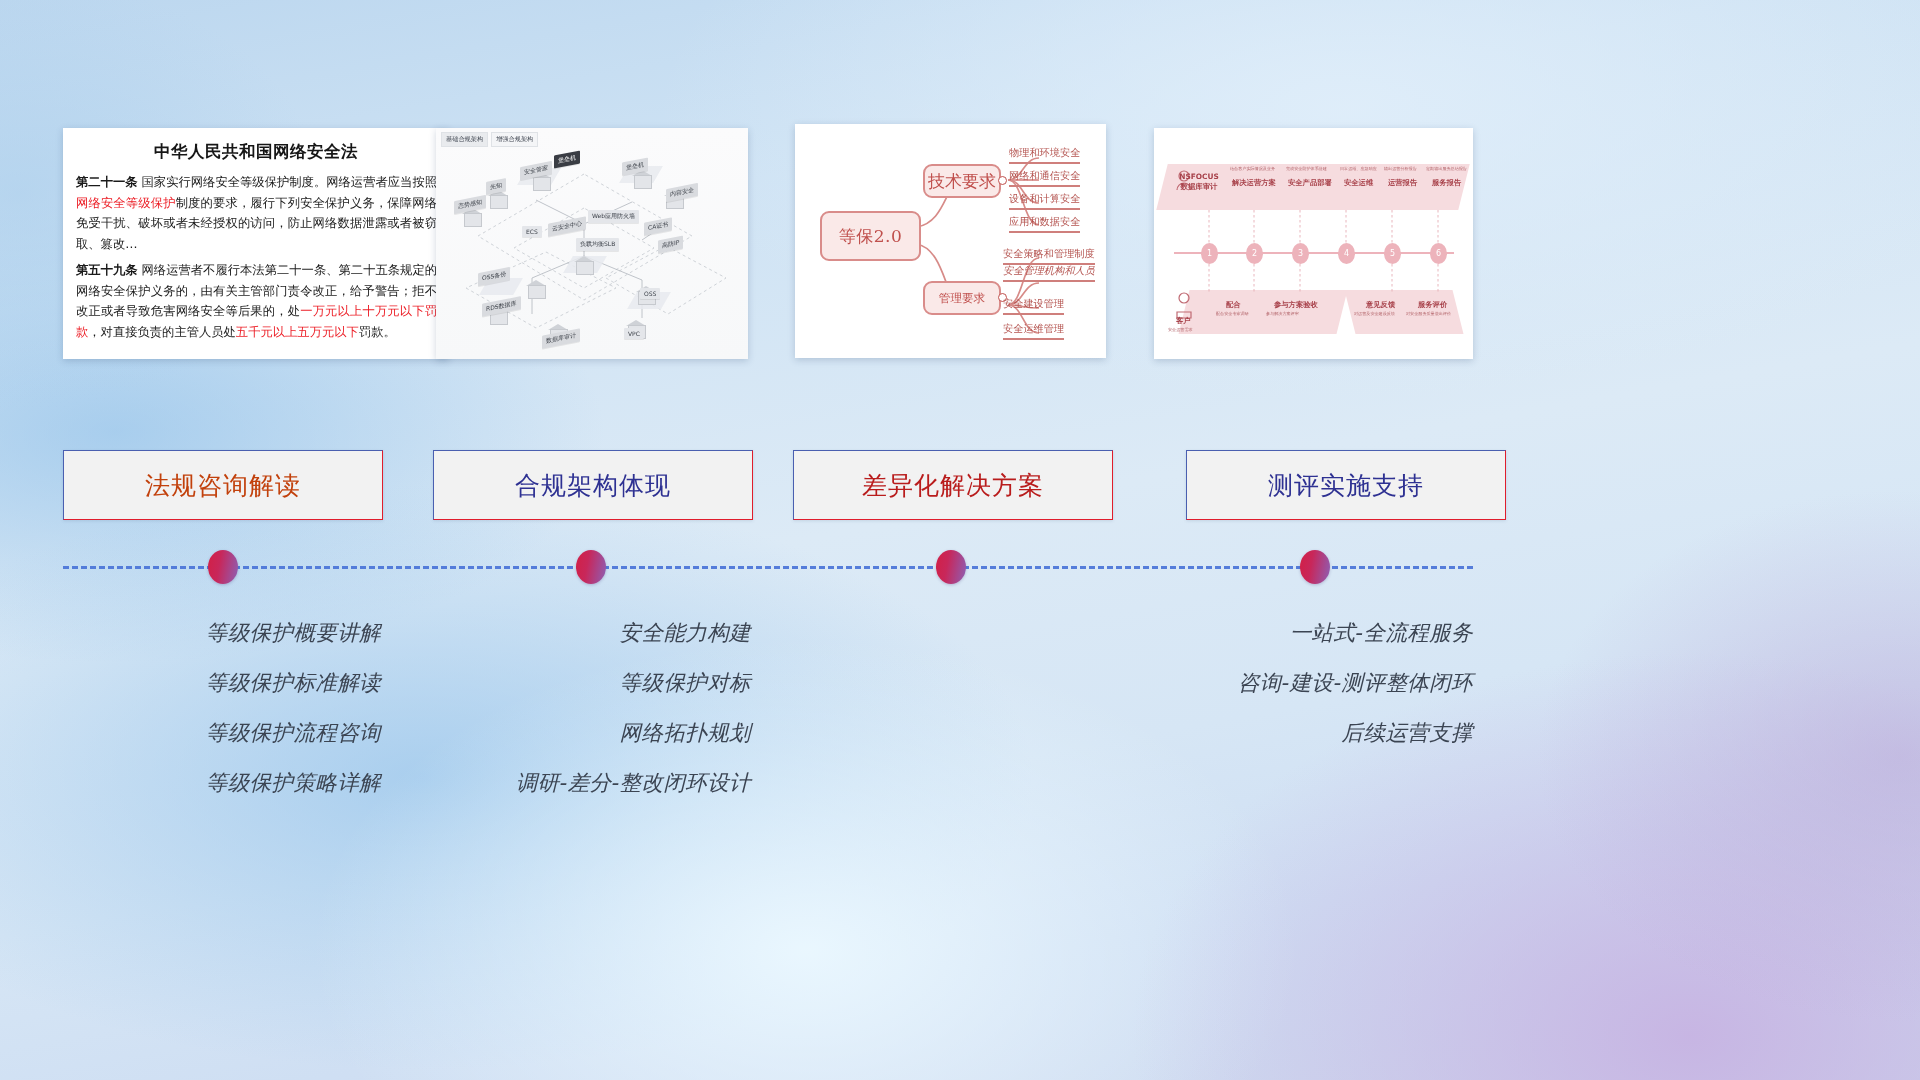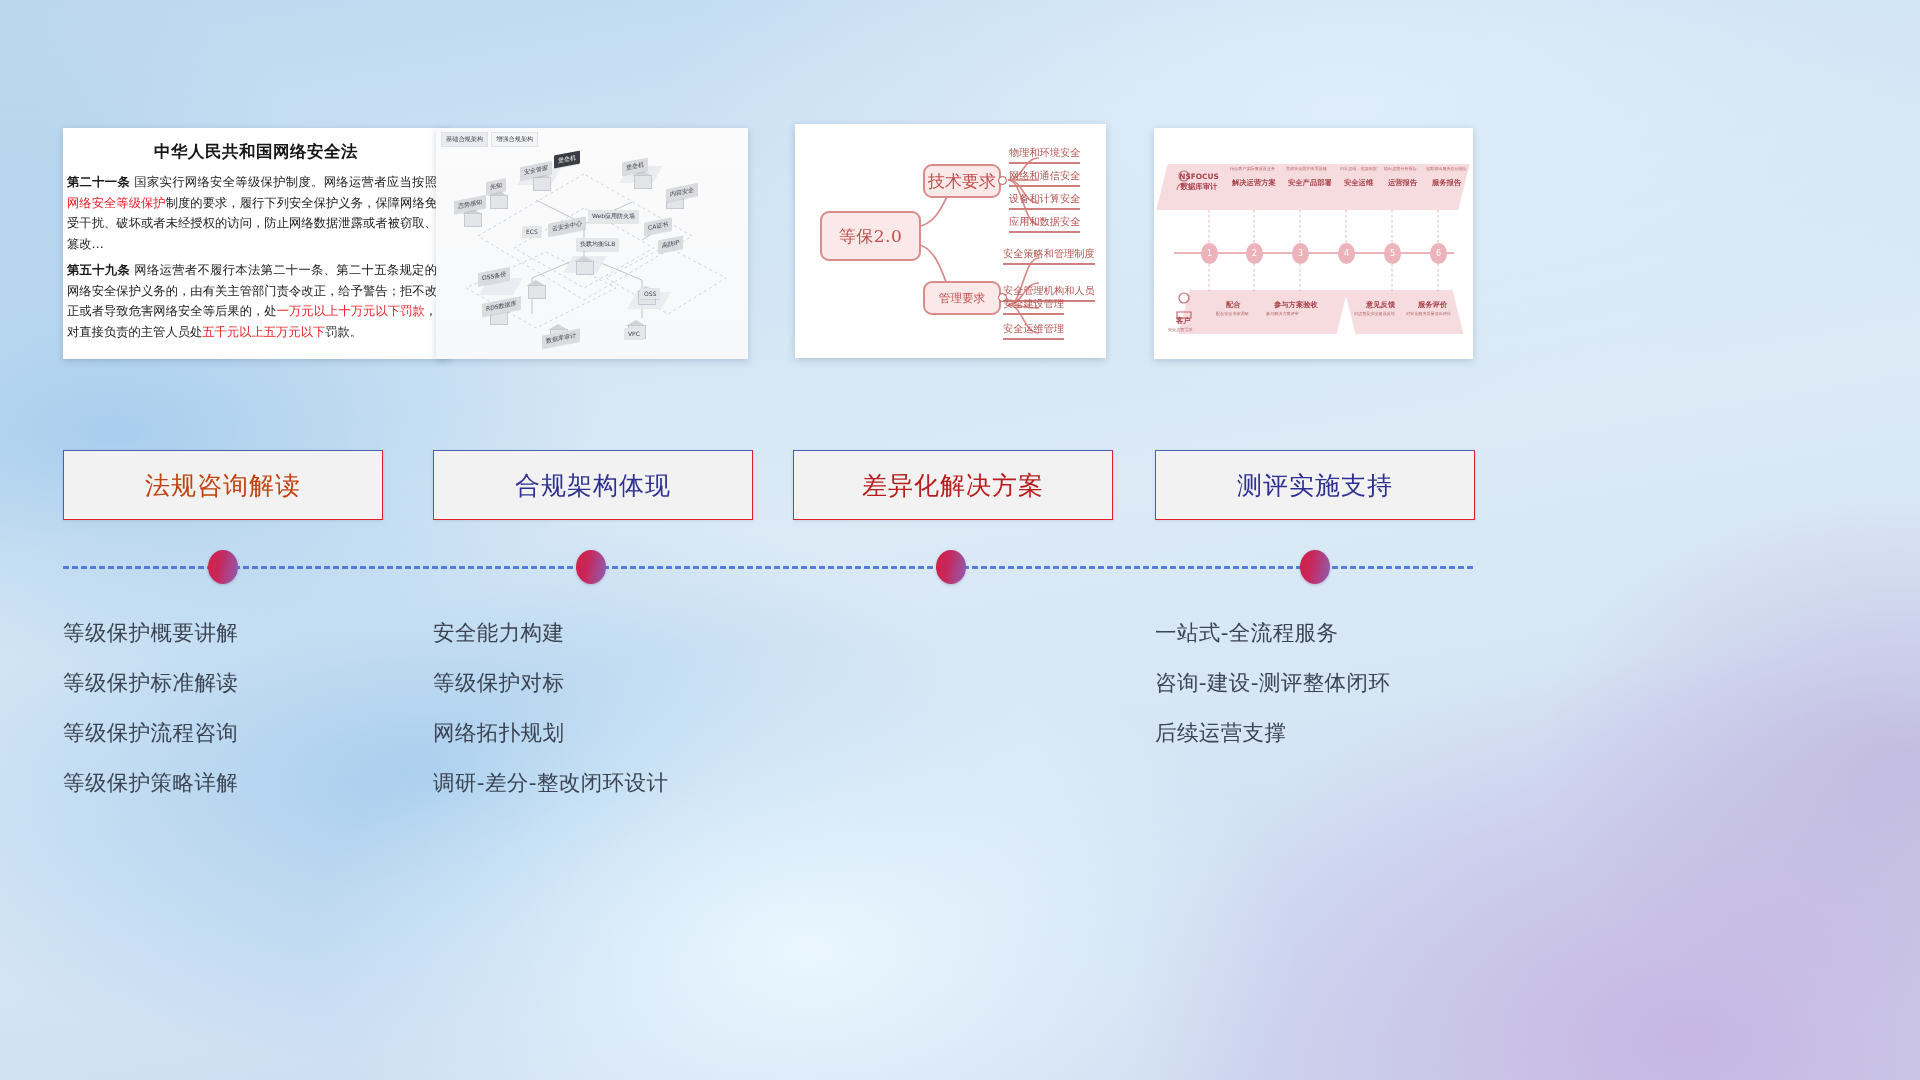--- a/index.html
+++ b/index.html
@@ -28,21 +28,21 @@
 
   
   .thumb{position:absolute;background:#fff;box-shadow:0 2px 7px rgba(40,70,110,.22);overflow:hidden;}
   .thumb.t1{left:63px;top:128px;width:386px;height:231px;}
   .thumb.t2{left:436px;top:128px;width:312px;height:231px;}
   .thumb.t3{left:795px;top:124px;width:311px;height:234px;}
   .thumb.t4{left:1154px;top:128px;width:319px;height:231px;}
 
   
   .law-title{text-align:center;font-weight:bold;font-size:16.5px;color:#161616;margin:13px 0 9px;letter-spacing:.5px;}
-  .law-p{font-size:12.3px;line-height:20.5px;color:#1a1a1a;margin:0 12px 6px 4px;text-align:justify;}
+  .law-p{font-size:12.3px;line-height:20.5px;color:#1a1a1a;margin:0 12px 6px 13px;text-align:justify;}
   .law-p b{font-weight:bold;}
   .law-p .hl{color:#ec1c24;}
 
   
   .arch{position:absolute;inset:0;background:linear-gradient(180deg,#fbfbfc 0%,#f7f8f9 100%);}
   .arch .tabs{position:absolute;left:5px;top:4px;display:flex;gap:3px;}
   .arch .tab{font-size:6.2px;color:#3f4550;background:#e9ebee;padding:2px 4px;border:1px solid #dfe2e6;}
   .arch .tab.on{background:#f4f5f7;}
   .arch svg{position:absolute;inset:0;}
   .nodelbl{position:absolute;font-size:6px;color:#3c4149;background:#d9dbdf;
@@ -94,21 +94,21 @@
   .banner span{font-size:25px;letter-spacing:1px;font-weight:500;}
 
   
   .tl-line{position:absolute;left:63px;top:566px;width:1410px;height:0;
      border-top:3px dashed #4a74d8;opacity:.92;}
   .tl-dot{position:absolute;top:550px;width:30px;height:34px;border-radius:50%;
      background:linear-gradient(100deg,#d21f46 0%,#c8275a 38%,#8d5fb5 100%);
      box-shadow:0 1px 3px rgba(60,40,110,.25);}
 
   
-  .col{position:absolute;top:608px;text-align:left;}
+  .col{position:absolute;top:608px;text-align:right;font-style:italic;}
   .col .li{font-size:21.5px;color:#3b4452;line-height:50px;white-space:nowrap;letter-spacing:.4px;}
 </style>
 </head>
 <body>
 
 <div id="bg"></div>
 <div id="bg2"></div>
 
 <div id="stage">
 
@@ -241,21 +241,21 @@
 
       <div class="mm-dot" style="left:203px;top:52px;"></div>
       <div class="mm-dot" style="left:203px;top:169px;"></div>
 
       <div class="mm-leaf" style="left:214px;top:22px;">物理和环境安全</div>
       <div class="mm-leaf" style="left:214px;top:45px;">网络和通信安全</div>
       <div class="mm-leaf" style="left:214px;top:68px;">设备和计算安全</div>
       <div class="mm-leaf" style="left:214px;top:91px;">应用和数据安全</div>
 
       <div class="mm-leaf" style="left:208px;top:123px;">安全策略和管理制度</div>
-      <div class="mm-leaf" style="left:208px;top:160px;">安全管理机构和人员</div>
+      <div class="mm-leaf" style="left:208px;top:140px;font-style:italic;">安全管理机构和人员</div>
       <div class="mm-leaf" style="left:208px;top:173px;">安全建设管理</div>
       <div class="mm-leaf" style="left:208px;top:198px;">安全运维管理</div>
     </div>
   </div>
 
   <div class="thumb t4">
     <div class="rm">
       <div class="rm-top"></div>
       <div class="rm-bot1"></div>
       <div class="rm-bot2"></div>
@@ -321,21 +321,21 @@
 
   <div class="banner" style="left:63px;width:318px;">
     <span style="color:#c2410c">法规咨询解读</span>
   </div>
   <div class="banner" style="left:433px;width:318px;">
     <span style="color:#2e3192">合规架构体现</span>
   </div>
   <div class="banner" style="left:793px;width:318px;">
     <span style="color:#b91c1c">差异化解决方案</span>
   </div>
-  <div class="banner" style="left:1155px;width:318px;">
+  <div class="banner" style="left:1186px;width:318px;">
     <span style="color:#2e3192">测评实施支持</span>
   </div>
 
   <div class="tl-line"></div>
   <div class="tl-dot" style="left:208px;"></div>
   <div class="tl-dot" style="left:576px;"></div>
   <div class="tl-dot" style="left:936px;"></div>
   <div class="tl-dot" style="left:1300px;"></div>
 
   <div class="col" style="left:63px;width:318px;">

